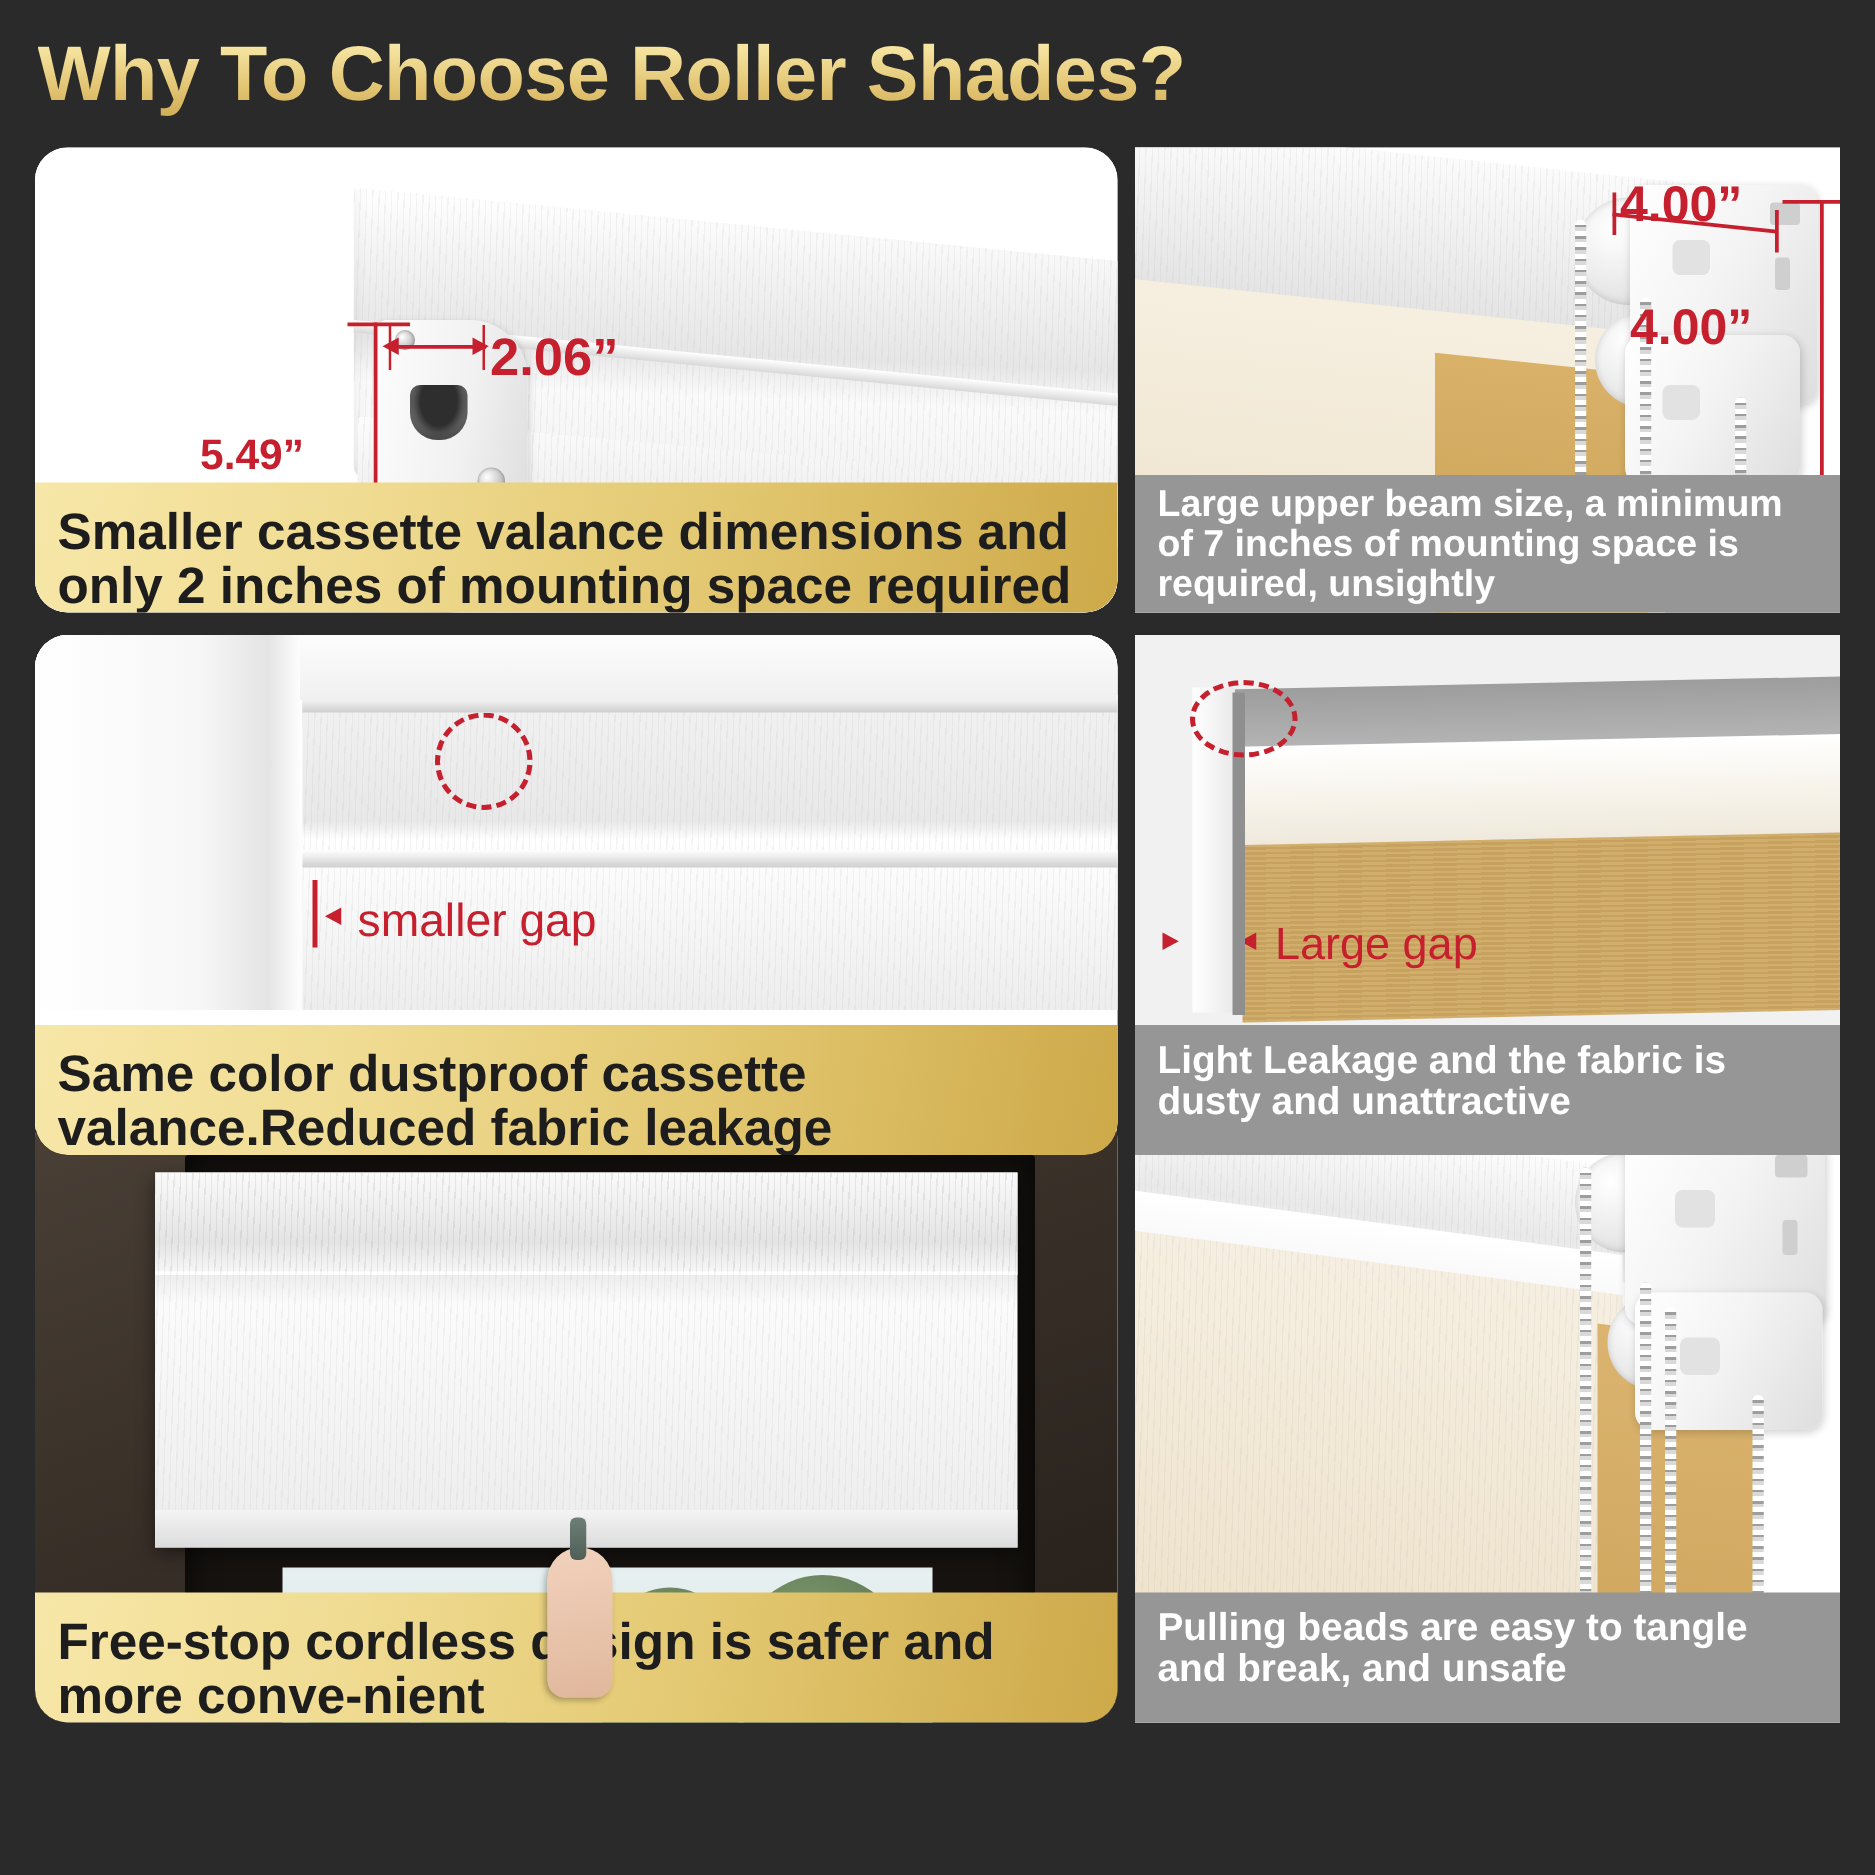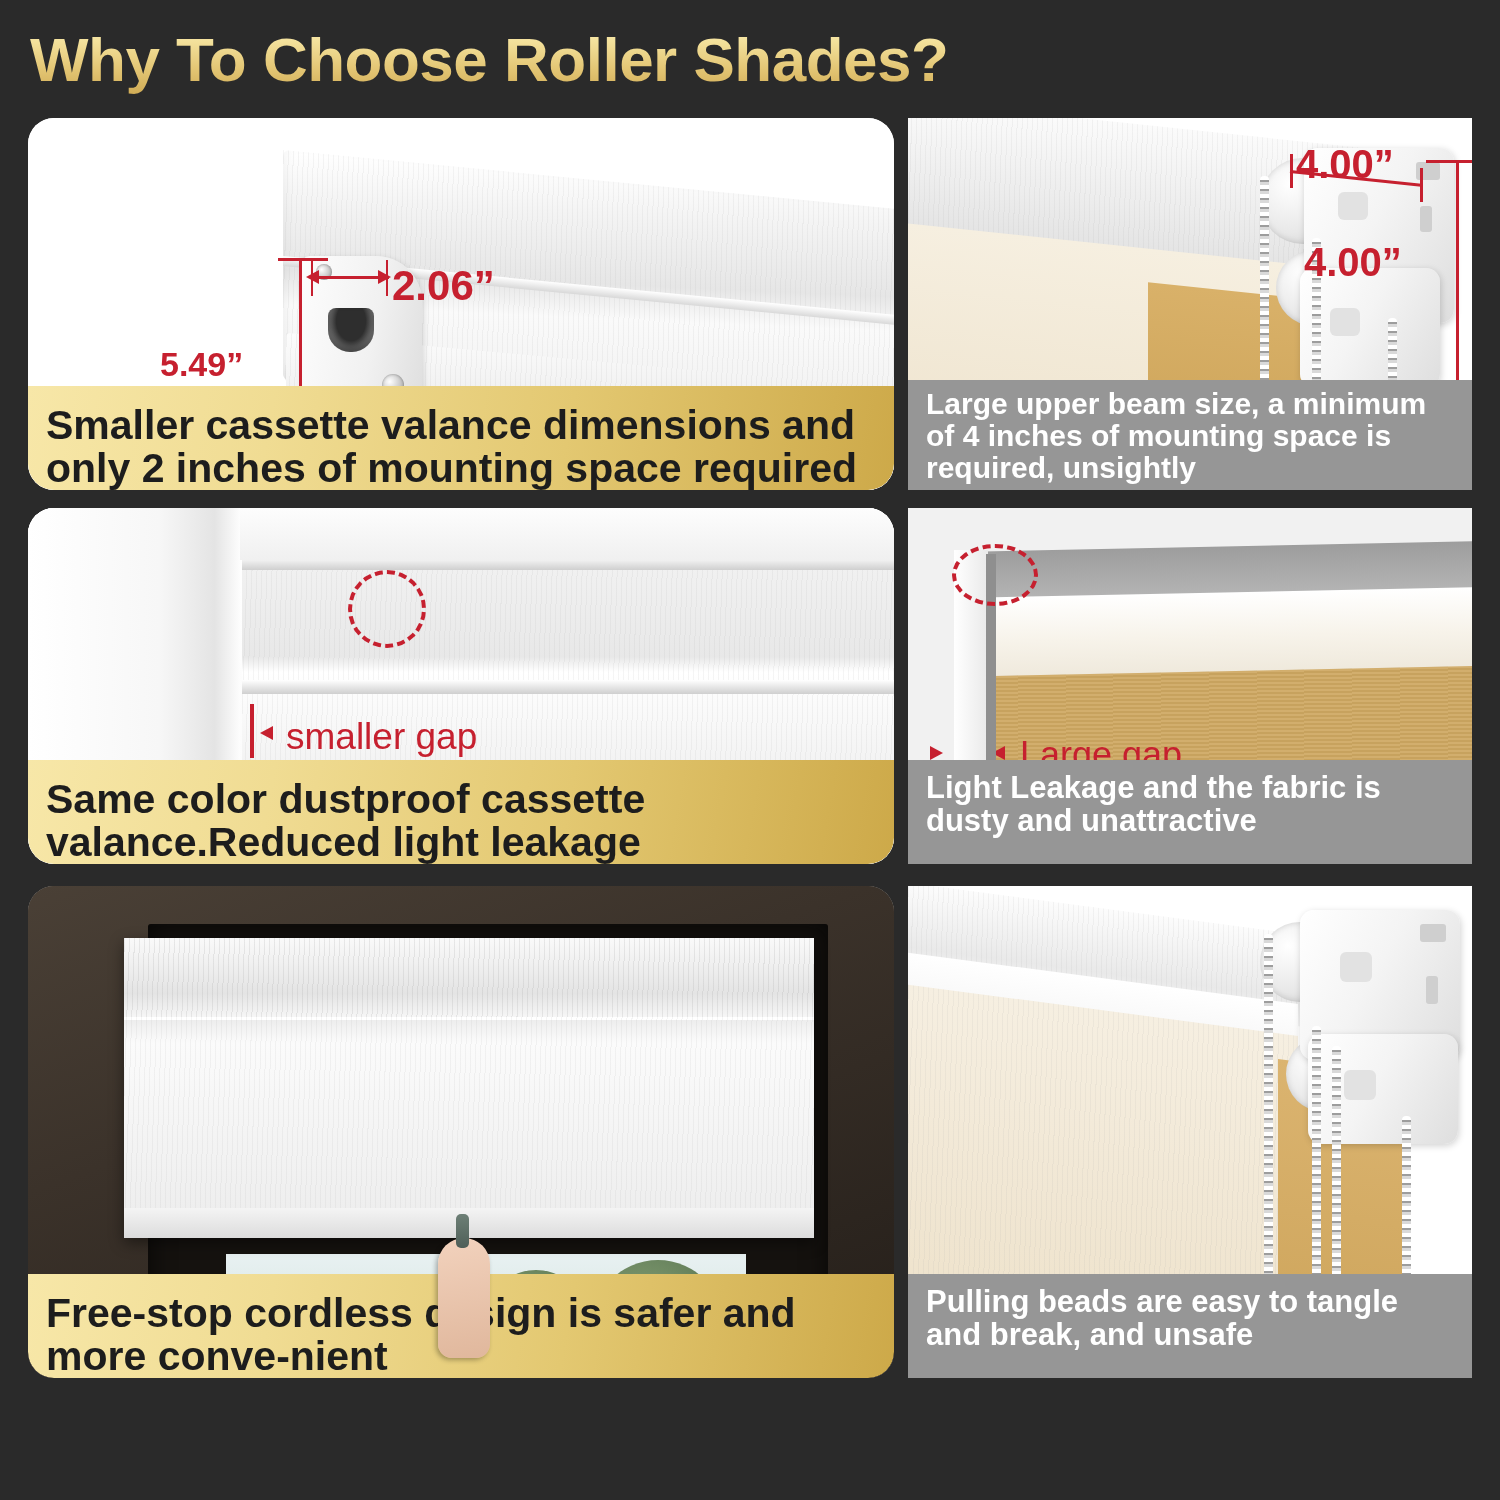--- a/index.html
+++ b/index.html
@@ -21,21 +21,21 @@
     white-space:nowrap;
   }
 
   
   .panel { position:absolute; overflow:hidden; background:#fff; }
   .panel.left  { border-radius:26px; }
   .panel.right { border-radius:0; }
 
   
   .r1 { top:118px;  height:372px; }
-  .r2 { top:508px;  height:356px; }
+  .r2 { top:508px;  height:416px; }
   .r3 { top:886px;  height:492px; }
   .col-l { left:28px;  width:866px; }
   .col-r { left:908px; width:564px; }
 
   
   .cap {
     position:absolute; left:0; bottom:0; width:100%;
     padding:14px 16px 12px 18px;
     font-weight:bold; line-height:1.06; z-index:6;
   }
@@ -331,41 +331,41 @@
 
     <div class="dim-line" style="left:382px;top:36px;width:3px;height:34px;"></div>
     <div class="dim-line" style="left:512px;top:50px;width:3px;height:34px;"></div>
     <div class="dim-line" style="left:382px;top:52px;width:132px;height:3px;transform:rotate(6deg);transform-origin:left center;"></div>
     <div class="dim-txt" style="left:388px;top:12px;font-size:40px;">4.00”</div>
 
     <div class="dim-line" style="left:548px;top:42px;width:3px;height:240px;"></div>
     <div class="dim-line" style="left:518px;top:42px;width:46px;height:3px;"></div>
     <div class="dim-txt" style="left:396px;top:110px;font-size:40px;">4.00”</div>
   </div>
-  <div class="cap gray three">Large upper beam size, a minimum of 4 inches of mounting space is required, unsightly</div>
+  <div class="cap gray three">Large upper beam size, a minimum of 7 inches of mounting space is required, unsightly</div>
 </div>
 
 <div class="panel left r2 col-l" id="p3">
   <div class="scene">
     <div class="win-frame-w"></div>
     <div class="w-header"></div>
     <div class="w-jamb"></div>
     <div class="shade-white">
       <div class="fabric-tex"></div>
       <div class="rail" style="top:0;"></div>
       <div class="rail" style="top:124px;"></div>
     </div>
     <div class="dash-circle" style="left:320px;top:62px;"></div>
 
     <div class="arrow-r" style="left:196px;top:218px;"></div>
     <div class="dim-line" style="left:222px;top:196px;width:4px;height:54px;"></div>
     <div class="arrow-l" style="left:232px;top:218px;"></div>
     <div class="dim-txt" style="left:258px;top:196px;font-size:37px;font-weight:normal;">smaller gap</div>
   </div>
-  <div class="cap gold">Same color dustproof cassette valance.Reduced light leakage</div>
+  <div class="cap gold">Same color dustproof cassette valance.Reduced fabric leakage</div>
 </div>
 
 <div class="panel right r2 col-r" id="p4">
   <div class="scene">
     <div class="g-wall"></div>
     <div class="g-grayband"></div>
     <div class="g-valance"></div>
     <div class="g-tan"></div>
     <div class="g-side"></div>
     <div class="g-dark"></div>

